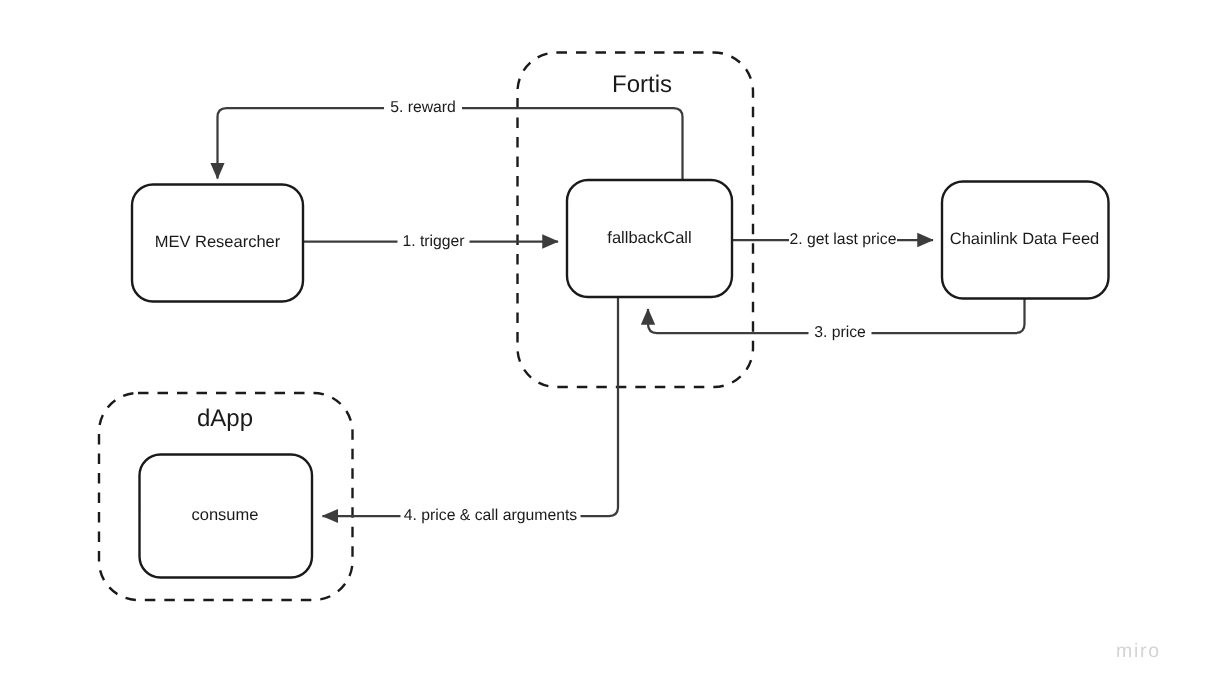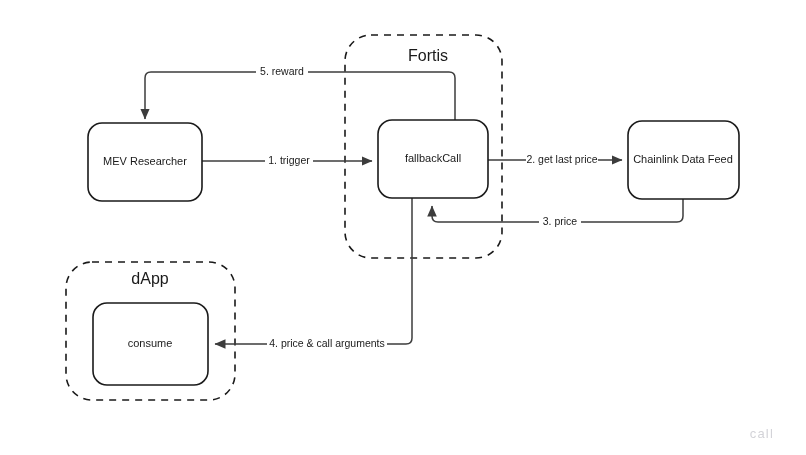--- a/index.html
+++ b/index.html
@@ -143,15 +143,15 @@
       <rect class="node-shape" x="628" y="121" width="111" height="78" rx="14" ry="14"></rect>
       <text class="node-label" x="683" y="160">Chainlink Data Feed</text>
     </g>
 
     <g>
       <rect class="node-shape" x="93" y="303" width="115" height="82" rx="14" ry="14"></rect>
       <text class="node-label" x="150" y="344">consume</text>
     </g>
   </svg>
 
-  <div class="watermark">call</div>
+  <div class="watermark">miro</div>
 
 </div>
 
 </body></html>

